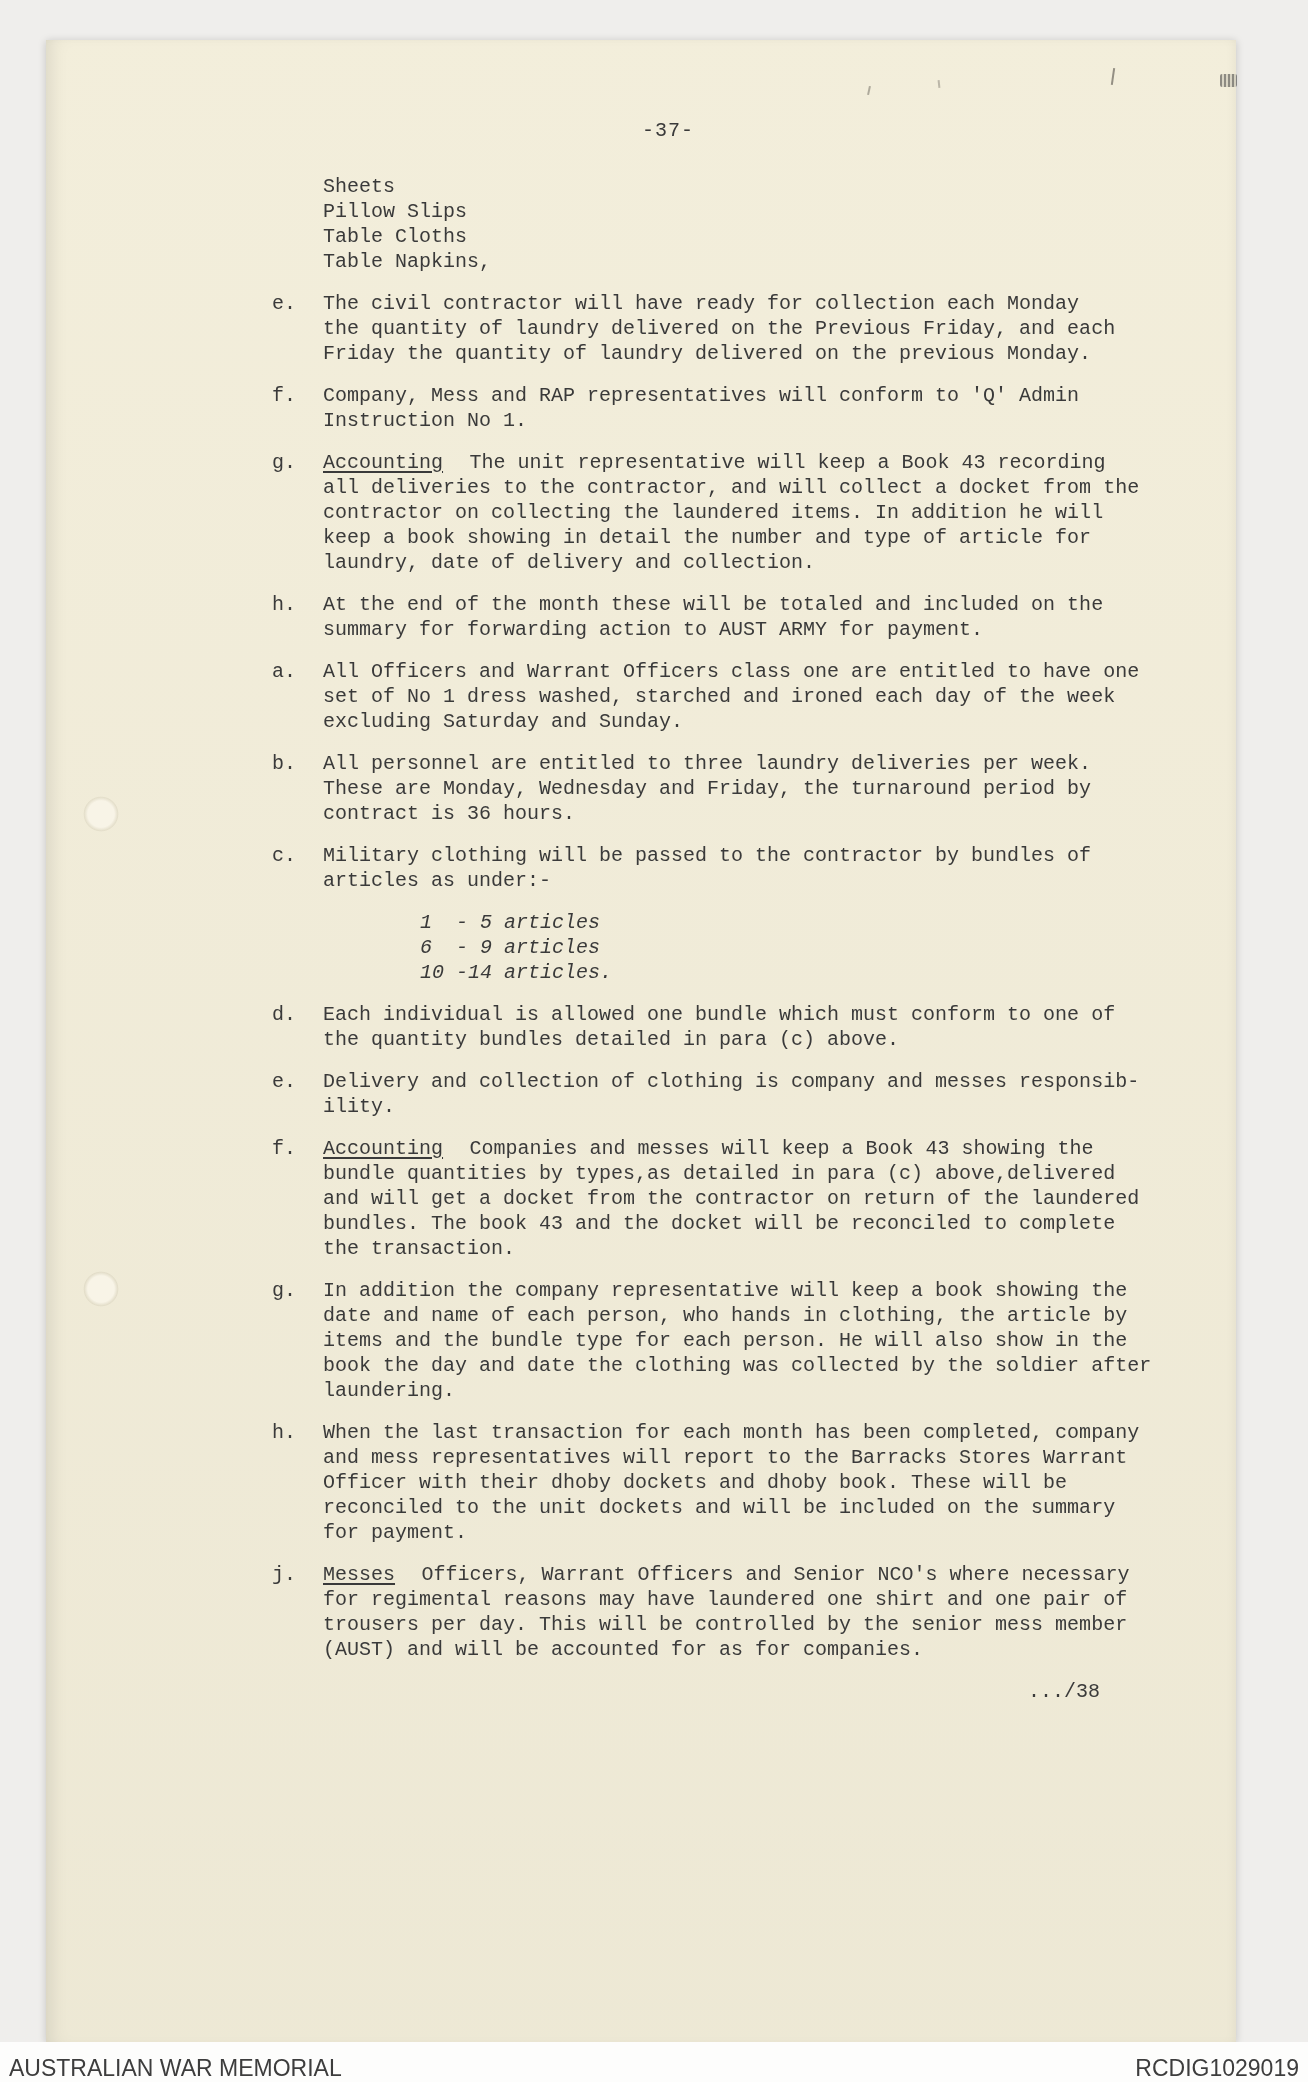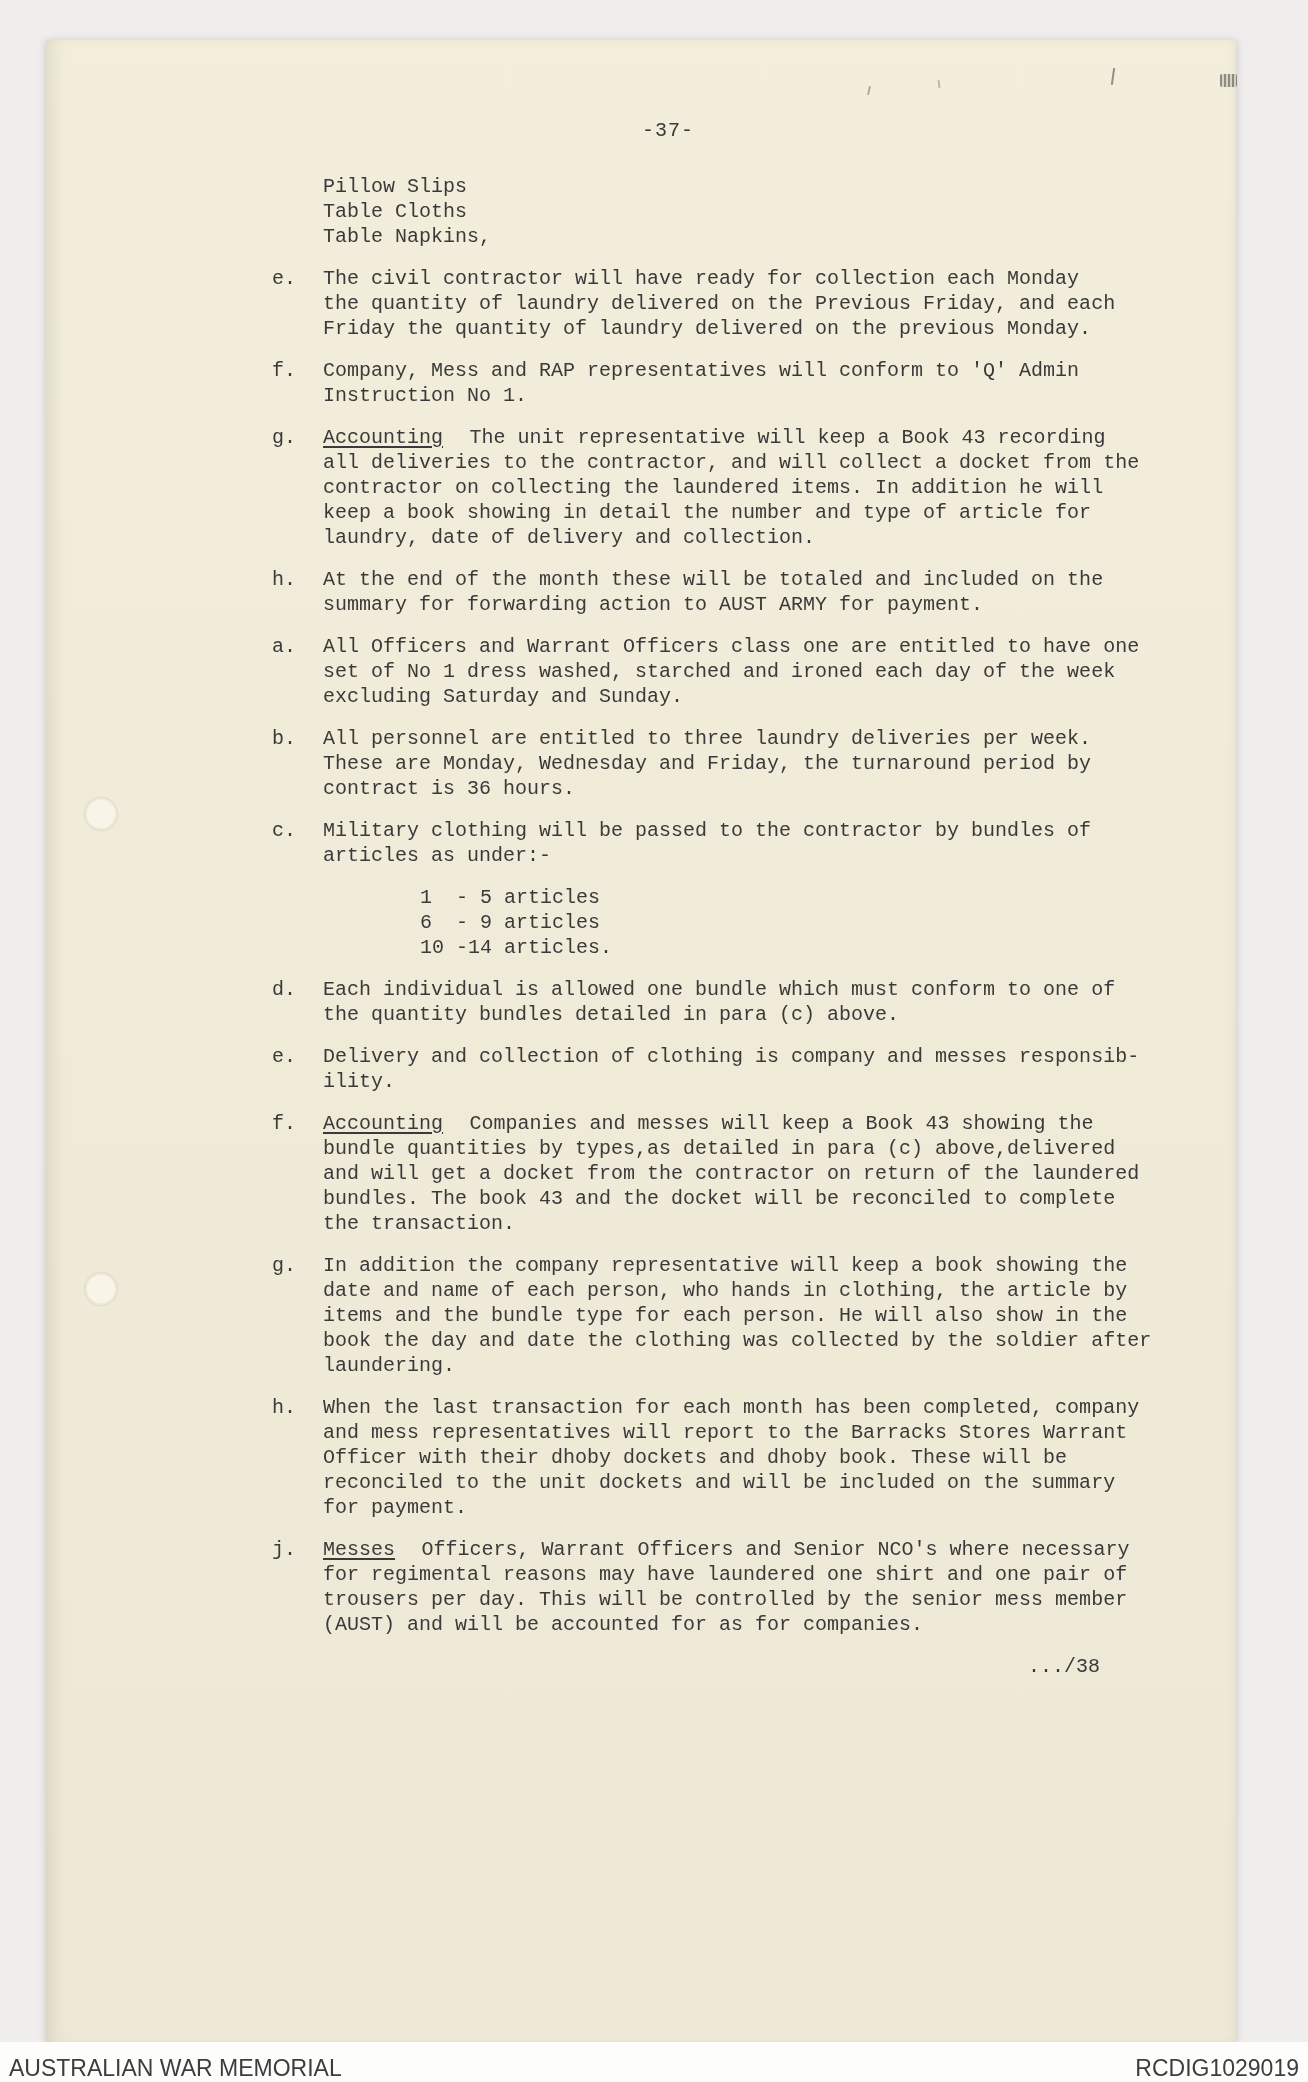--- a/index.html
+++ b/index.html
@@ -25,21 +25,21 @@
   .page-number { text-align:center; margin-bottom:31px; letter-spacing:1px; }
   .top-list { margin-left:173px; margin-bottom:17px; }
   .list-line { white-space:pre; }
   .item { display:flex; margin-left:122px; margin-bottom:17px; }
   .item .label { flex:0 0 51px; }
   .item .text { flex:1; white-space:pre-line; }
   .lead { text-decoration:underline; text-underline-offset:3px; margin-right:2.2ch;margin-top:20px; }
   .para-140 { white-space:pre-line; margin-bottom:19px; margin-top:4px; }
   .para-140 .num { display:inline-block; width:122px; }
   .para-140 .heading { text-decoration:underline; text-underline-offset:3px; margin-right:2.2ch; }
-  .bundle-list { margin-left:270px; margin-bottom:17px; }
+  .bundle-list { margin-left:270px; margin-bottom:17px;font-style:italic; }
   .bundle-list .list-line { white-space:pre; }
   .continuation { text-align:right; padding-right:86px; margin-top:8px; }
   .hole {
     position:absolute; left:83px; width:36px; height:36px; border-radius:50%;
     background:radial-gradient(circle, #f8f4e7 0 52%, rgba(120,110,80,.10) 66%, rgba(0,0,0,0) 70%);
   }
   .hole-1 { top:796px; }
   .hole-2 { top:1271px; }
   .artifact { position:absolute; pointer-events:none; }
   .pencil-tick { left:1112px; top:68px; width:2px; height:17px; background:#55504a; opacity:.6; transform:rotate(8deg); }
@@ -56,20 +56,21 @@
   }
 </style>
 </head>
 <body>
 
 <div class="paper">
 
   <div class="page-number">-37-</div>
 
   <div class="top-list">
+    <div class="list-line">Sheets</div>
     <div class="list-line">Pillow Slips</div>
     <div class="list-line">Table Cloths</div>
     <div class="list-line">Table Napkins,</div>
   </div>
 
   <div class="item">
     <span class="label">e.</span>
     <div class="text"><span>The civil contractor will have ready for collection each Monday
 the quantity of laundry delivered on the Previous Friday, and each
 Friday the quantity of laundry delivered on the previous Monday.</span></div>

